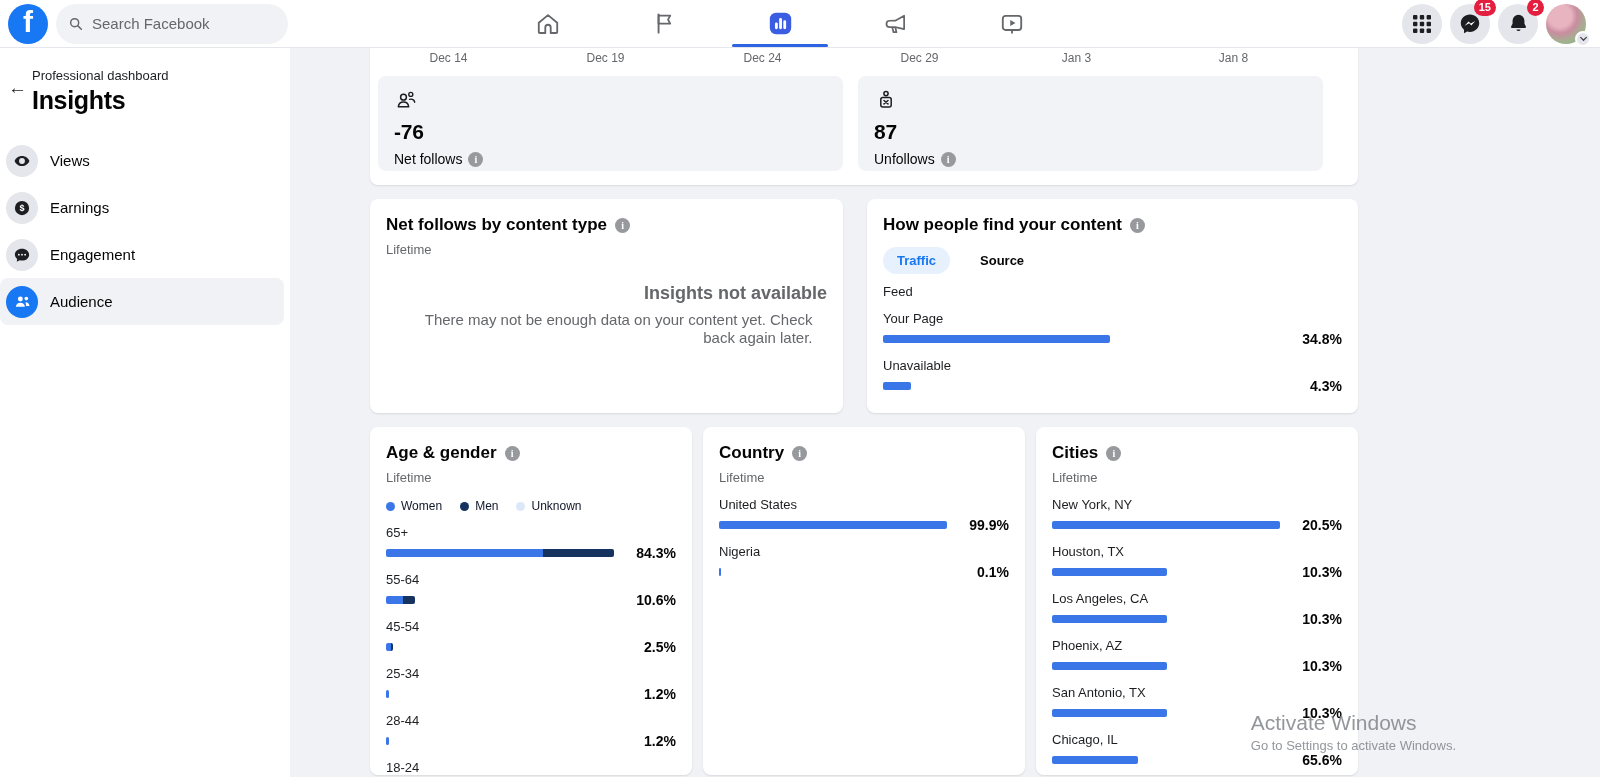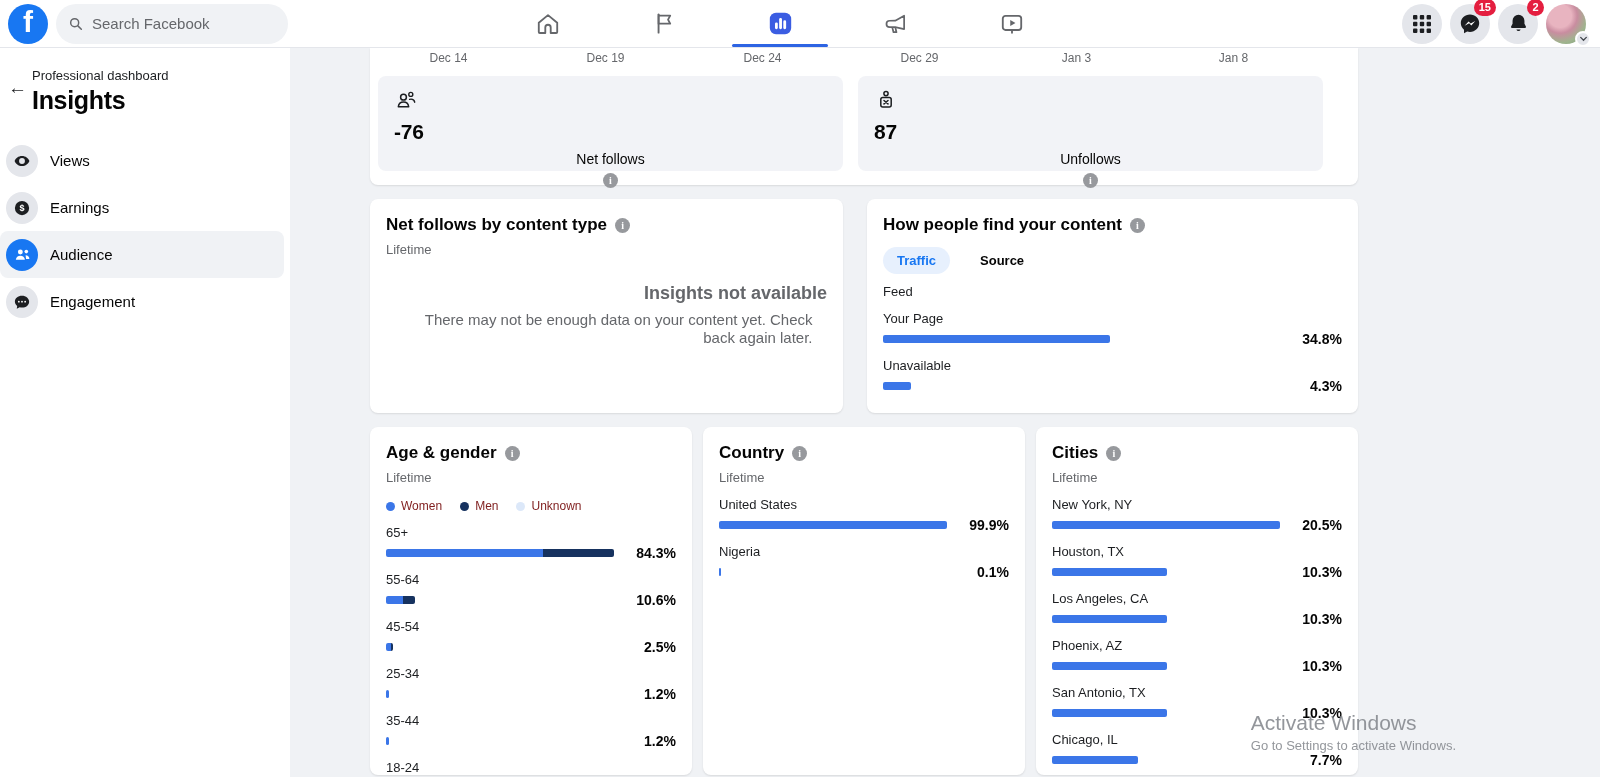--- a/index.html
+++ b/index.html
@@ -52,21 +52,21 @@
   .content { width:988px; }
 
   
   .bigcard { background:#fff; border-radius:0 0 8px 8px; box-shadow:0 1px 2px rgba(0,0,0,.1);
     padding:3px 0 14px 0; }
   .dates { display:flex; height:15px; }
   .date-label { width:157px; text-align:center; font-size:12px; color:#65676b; }
   .tiles { display:flex; gap:15px; padding:0 8px; margin-top:10px; }
   .tile { width:465px; height:95px; background:#f2f3f7; border-radius:8px; padding:13px 16px; }
   .tile-value { font-size:21px; font-weight:700; margin-top:5px; letter-spacing:-0.2px; }
-  .tile-label-row { display:flex; align-items:center; gap:6px; margin-top:7px;flex-direction:column; }
+  .tile-label-row { display:flex; align-items:center; gap:6px; margin-top:7px; }
   .tile-label { font-size:14px; color:#050505; }
 
   .info { width:15px; height:15px; border-radius:50%; background:#97999d; color:#fff;
     font-size:10px; font-weight:bold; display:inline-flex; align-items:center; justify-content:center;
     cursor:pointer; flex-shrink:0; font-family:"Liberation Serif",serif; }
 
   .row2 { display:flex; gap:24px; margin-top:14px; }
   .row3 { display:flex; gap:11px; margin-top:14px; }
   .card { background:#fff; border-radius:8px; box-shadow:0 1px 2px rgba(0,0,0,.1); padding:16px; }
   .card--netfollows { width:473px; height:214px; }
@@ -90,21 +90,21 @@
   .bars.tight { margin-top:10px; }
   .bar-row { margin-bottom:11px; }
   .bar-label { font-size:13px; color:#1c1e21; line-height:16px; margin-bottom:4px; }
   .bar-line { display:flex; align-items:center; gap:10px; height:16px; }
   .bar-track { flex:1; height:8px; position:relative; }
   .bar-fill { height:8px; border-radius:2px; overflow:hidden; display:flex; background:transparent; }
   .seg { height:100%; }
   .bar-value { width:52px; text-align:right; font-size:14px; font-weight:700; color:#050505; }
 
   .legend { display:flex; gap:18px; margin-top:14px; }
-  .legend-item { display:flex; align-items:center; gap:6px; font-size:12px; color:#7f1d1d; }
+  .legend-item { display:flex; align-items:center; gap:6px; font-size:12px; color:#0f172a; }
   .legend-dot { width:9px; height:9px; border-radius:50%; display:inline-block; }
 
   .watermark { position:absolute; right:144px; bottom:24px; z-index:3; pointer-events:none; }
   .wm1 { font-size:21px; color:rgba(128,132,138,.85); }
   .wm2 { font-size:13px; color:rgba(128,132,138,.85); margin-top:3px; }
 </style>
 </head>
 <body>
 
 <div class="header">
@@ -212,41 +212,41 @@
         </div>
         <div class="sb-item">
           <span class="sb-icon">
             <svg width="18" height="18" viewBox="0 0 24 24">
               <circle cx="12" cy="12" r="9.5" fill="#1c1e21"></circle>
               <text x="12" y="16.2" text-anchor="middle" font-size="12" font-weight="bold" fill="#fff" font-family="Liberation Sans,sans-serif">$</text>
             </svg>
           </span>
           <span class="sb-label">Earnings</span>
         </div>
+        <div class="sb-item">
+          <span class="sb-icon">
+            <svg width="18" height="18" viewBox="0 0 24 24">
+              <path d="M12 3.5C6.6 3.5 2.5 7 2.5 11.4c0 2.5 1.2 4.6 3.1 6L5 21l3.9-2c1 .3 2 .4 3.1.4 5.4 0 9.5-3.5 9.5-7.9S17.4 3.5 12 3.5z" fill="#1c1e21"></path>
+              <circle cx="7.8" cy="11.5" r="1.2" fill="#fff"></circle>
+              <circle cx="12" cy="11.5" r="1.2" fill="#fff"></circle>
+              <circle cx="16.2" cy="11.5" r="1.2" fill="#fff"></circle>
+            </svg>
+          </span>
+          <span class="sb-label">Engagement</span>
+        </div>
         <div class="sb-item active">
           <span class="sb-icon blue">
             <svg width="19" height="19" viewBox="0 0 24 24">
               <circle cx="9.3" cy="8.8" r="3.1" fill="#fff"></circle>
               <path d="M3.6 18.6c.3-3.1 2.6-5 5.7-5s5.4 1.9 5.7 5z" fill="#fff"></path>
               <circle cx="16.8" cy="8.3" r="2.3" fill="#fff"></circle>
               <path d="M15.9 13.1c2.8.1 4.6 1.8 4.8 4.5h-4.2" fill="#fff"></path>
             </svg>
           </span>
           <span class="sb-label">Audience</span>
-        </div>
-        <div class="sb-item">
-          <span class="sb-icon">
-            <svg width="18" height="18" viewBox="0 0 24 24">
-              <path d="M12 3.5C6.6 3.5 2.5 7 2.5 11.4c0 2.5 1.2 4.6 3.1 6L5 21l3.9-2c1 .3 2 .4 3.1.4 5.4 0 9.5-3.5 9.5-7.9S17.4 3.5 12 3.5z" fill="#1c1e21"></path>
-              <circle cx="7.8" cy="11.5" r="1.2" fill="#fff"></circle>
-              <circle cx="12" cy="11.5" r="1.2" fill="#fff"></circle>
-              <circle cx="16.2" cy="11.5" r="1.2" fill="#fff"></circle>
-            </svg>
-          </span>
-          <span class="sb-label">Engagement</span>
         </div>
       </div>
   </div>
 
   <div class="main">
     <div class="content">
 
       <div class="bigcard">
         <div class="dates" id="dates-row">
             <span class="date-label">Dec 14</span>
@@ -392,21 +392,21 @@
                 <div class="bar-line">
                   <div class="bar-track">
                     <div class="bar-fill" style="width:1.42%;min-width:2px">
                       <span class="seg" style="width:100%;background:#3b76e8"></span>
                     </div>
                   </div>
                   <div class="bar-value">1.2%</div>
                 </div>
               </div>
               <div class="bar-row">
-                <div class="bar-label">35-44</div>
+                <div class="bar-label">28-44</div>
                 <div class="bar-line">
                   <div class="bar-track">
                     <div class="bar-fill" style="width:1.42%;min-width:2px">
                       <span class="seg" style="width:100%;background:#3b76e8"></span>
                     </div>
                   </div>
                   <div class="bar-value">1.2%</div>
                 </div>
               </div>
               <div class="bar-row">
@@ -510,21 +510,21 @@
                 </div>
               </div>
               <div class="bar-row">
                 <div class="bar-label">Chicago, IL</div>
                 <div class="bar-line">
                   <div class="bar-track">
                     <div class="bar-fill" style="width:37.56%;min-width:2px">
                       <span class="seg" style="width:100%;background:#3b76e8"></span>
                     </div>
                   </div>
-                  <div class="bar-value">7.7%</div>
+                  <div class="bar-value">65.6%</div>
                 </div>
               </div>
             </div>
         </div>
       </div>
     </div>
 
     <div class="watermark">
       <div class="wm1">Activate Windows</div>
       <div class="wm2">Go to Settings to activate Windows.</div>

